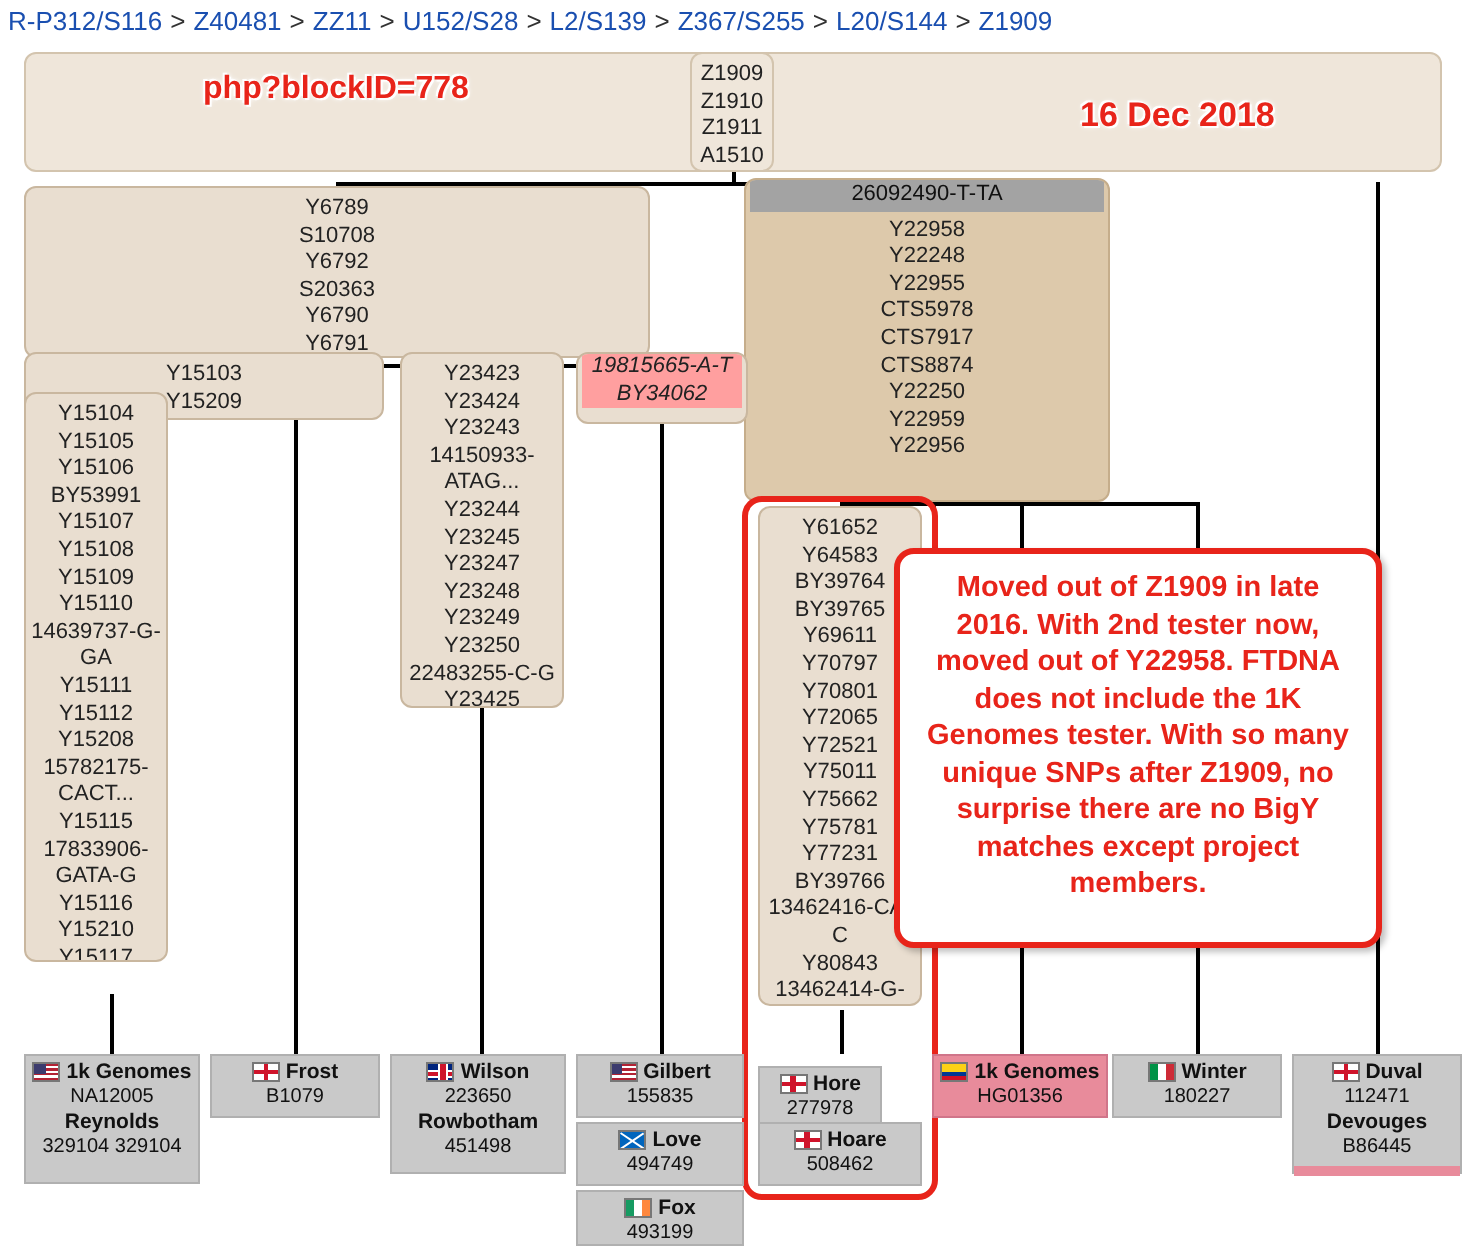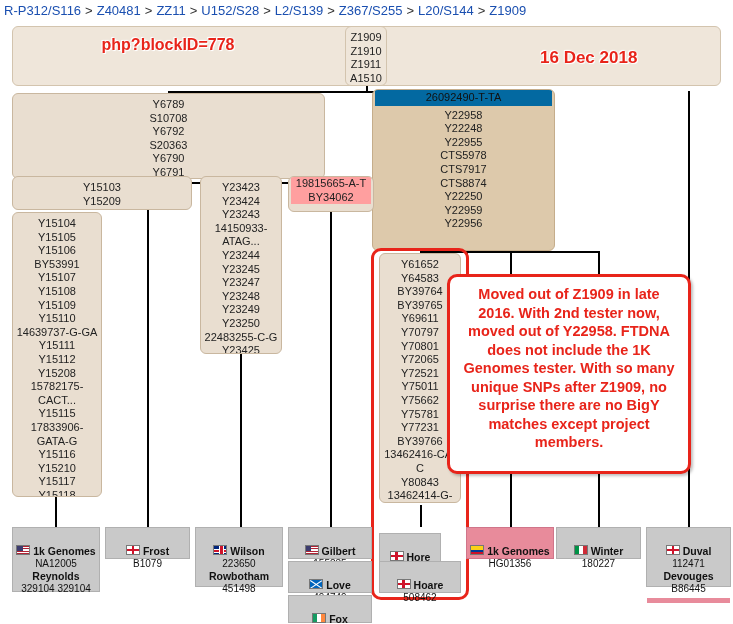--- a/index.html
+++ b/index.html
@@ -36,21 +36,21 @@
     font-size:11px;
     line-height:13.6px;
     color:#222;
     padding:4px 2px;
     box-sizing:border-box;
     overflow:hidden;
   }
   .box.pale{background:#efe6da;border-color:#d3c4ae;}
   .box.tan{background:#ddc9ab;border-color:#c5ad8b;}
 
-  .hl{background:#0369a1;color:#111;display:block;margin:-4px -2px 2px -2px;padding:1px 0;}
+  .hl{background:#a3a3a3;color:#111;display:block;margin:-4px -2px 2px -2px;padding:1px 0;}
   .hl-line{background:#ff9f9f;display:block;}
 
   
   .redbox{
     position:absolute;
     border:3px solid #e8241a;
     border-radius:10px;
     box-sizing:border-box;
     pointer-events:none;
   }
@@ -96,21 +96,21 @@
     border:1px solid #b0b0b0;
     font-size:10.5px;
     line-height:12.5px;
     text-align:center;
     color:#111;
     box-sizing:border-box;
     padding:2px 1px;
   }
   .kit.pink{background:#e88b9b;border-color:#d0758a;}
   .kit .name{font-weight:bold;}
-  .kit .flagrow{display:flex;align-items:flex-start;justify-content:center;gap:3px;margin-top:15px;}
+  .kit .flagrow{display:flex;align-items:center;justify-content:center;gap:3px;}
   .flag{width:14px;height:10px;display:inline-block;border:1px solid #777;box-sizing:border-box;position:relative;overflow:hidden;flex:0 0 auto;}
   
   .flag.us{background:linear-gradient(#b22234 0 14%,#fff 14% 28%,#b22234 28% 42%,#fff 42% 57%,#b22234 57% 71%,#fff 71% 85%,#b22234 85% 100%);}
   .flag.us:after{content:"";position:absolute;left:0;top:0;width:45%;height:57%;background:#3c3b6e;}
   
   .flag.eng{background:#fff;}
   .flag.eng:before{content:"";position:absolute;left:0;top:40%;width:100%;height:20%;background:#cf142b;}
   .flag.eng:after{content:"";position:absolute;top:0;left:40%;width:20%;height:100%;background:#cf142b;}
   
   .flag.uk{background:#00247d;}
@@ -214,26 +214,26 @@
     <div>Y23244</div>
     <div>Y23245</div>
     <div>Y23247</div>
     <div>Y23248</div>
     <div>Y23249</div>
     <div>Y23250</div>
     <div>22483255-C-G</div>
     <div>Y23425</div>
   </div>
 
-  <div class="box" style="left:288px;top:176px;width:86px;height:36px;padding-top:0;">
+  <div class="box" style="left:288px;top:176px;width:86px;height:36px;padding-top:0;font-style:italic;">
     <div class="hl-line" style="margin:0;">19815665-A-T</div>
     <div class="hl-line" style="margin:0;">BY34062</div>
   </div>
 
-  <div class="box" style="left:12px;top:212px;width:90px;height:285px;">
+  <div class="box" style="left:12px;top:196px;width:72px;height:285px;">
     <div>Y15104</div>
     <div>Y15105</div>
     <div>Y15106</div>
     <div>BY53991</div>
     <div>Y15107</div>
     <div>Y15108</div>
     <div>Y15109</div>
     <div>Y15110</div>
     <div>14639737-G-GA</div>
     <div>Y15111</div>

